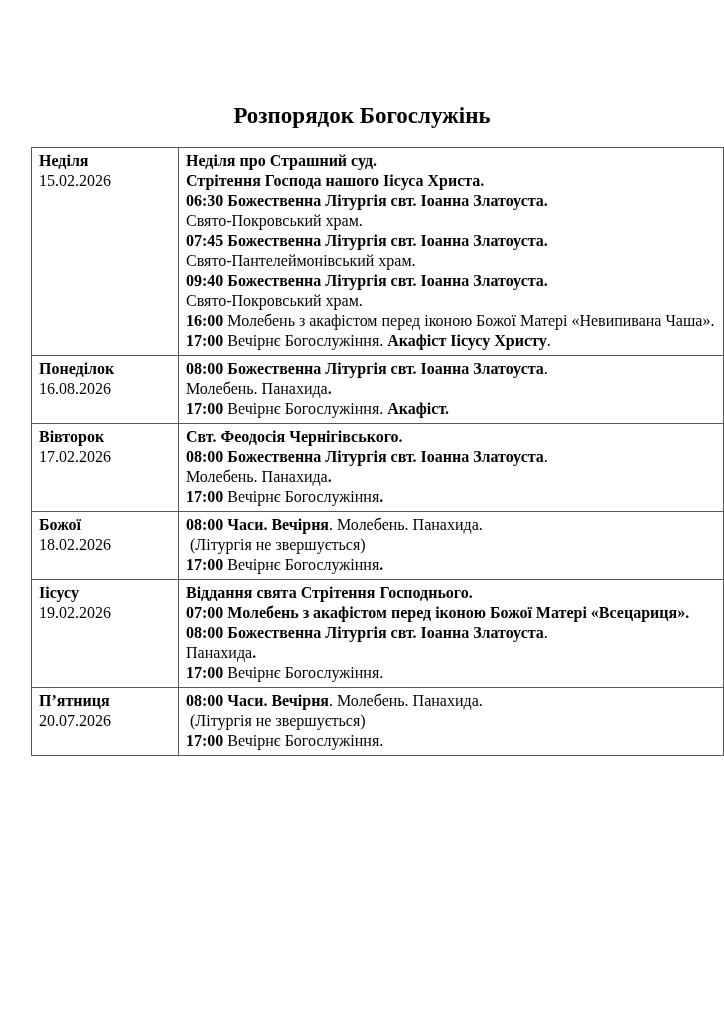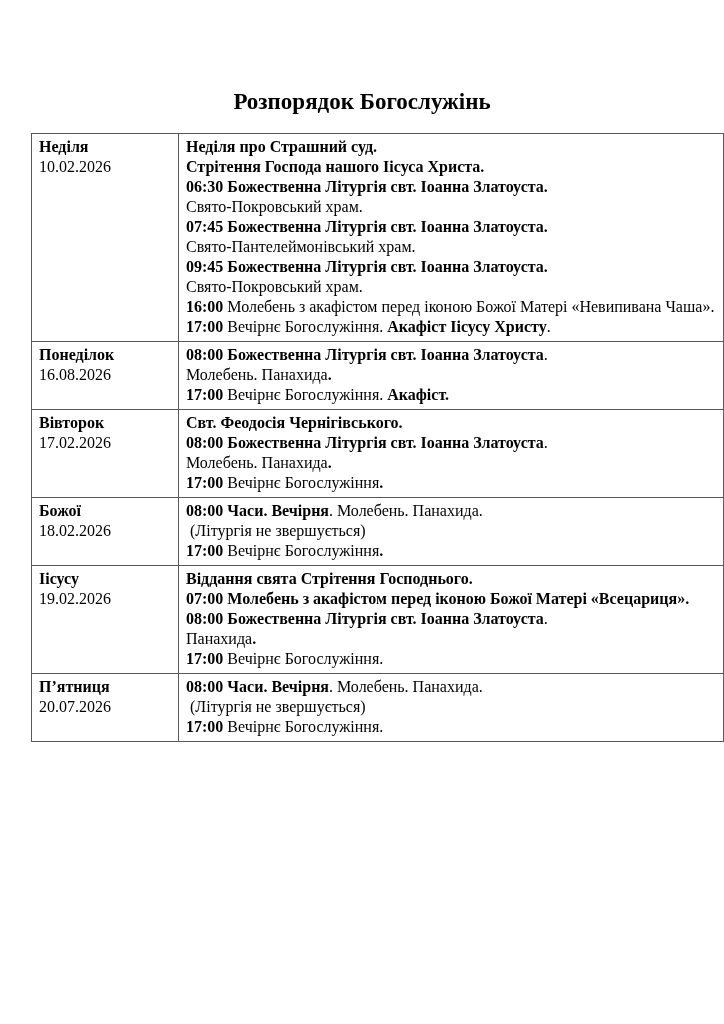--- a/index.html
+++ b/index.html
@@ -11,21 +11,21 @@
   html,body{ margin:0; padding:0; }
   body{
     width:724px; height:1024px;
     background:var(--page-bg);
     color:var(--text-color);
     font-family:"Liberation Serif","DejaVu Serif",serif;
     overflow:hidden;
   }
   .page{ width:724px; height:1024px; }
   .title{
-    margin:2px;
+    margin:16px;
     padding-top:87px;
     text-align:center;
     font-size:23px;
     line-height:26px;
     font-weight:700;
   }
   table.schedule{
     border-collapse:collapse;
     table-layout:fixed;
     width:666px;
@@ -48,30 +48,30 @@
 </head>
 <body>
 
 <div class="page">
   <h1 class="title">Розпорядок Богослужінь</h1>
   <table class="schedule">
     <tbody>
         <tr>
           <td class="day-cell">
             <div class="day-name">Неділя</div>
-            <div class="day-date">10.02.2026</div>
+            <div class="day-date">15.02.2026</div>
           </td>
           <td class="details-cell">
             <div class="detail-line"><span class="b">Неділя про Страшний суд.</span></div>
             <div class="detail-line"><span class="b">Стрітення Господа нашого Іісуса Христа.</span></div>
             <div class="detail-line"><span class="b">06:30 Божественна Літургія свт. Іоанна Златоуста.</span></div>
             <div class="detail-line"><span>Свято-Покровський храм.</span></div>
             <div class="detail-line"><span class="b">07:45 Божественна Літургія свт. Іоанна Златоуста.</span></div>
             <div class="detail-line"><span>Свято-Пантелеймонівський храм.</span></div>
-            <div class="detail-line"><span class="b">09:45 Божественна Літургія свт. Іоанна Златоуста.</span></div>
+            <div class="detail-line"><span class="b">09:40 Божественна Літургія свт. Іоанна Златоуста.</span></div>
             <div class="detail-line"><span>Свято-Покровський храм.</span></div>
             <div class="detail-line"><span class="b">16:00 </span><span>Молебень з акафістом перед іконою Божої Матері «Невипивана Чаша».</span></div>
             <div class="detail-line"><span class="b">17:00 </span><span>Вечірнє Богослужіння. </span><span class="b">Акафіст Іісусу Христу</span><span>.</span></div>
           </td>
         </tr>
         <tr>
           <td class="day-cell">
             <div class="day-name">Понеділок</div>
             <div class="day-date">16.08.2026</div>
           </td>

